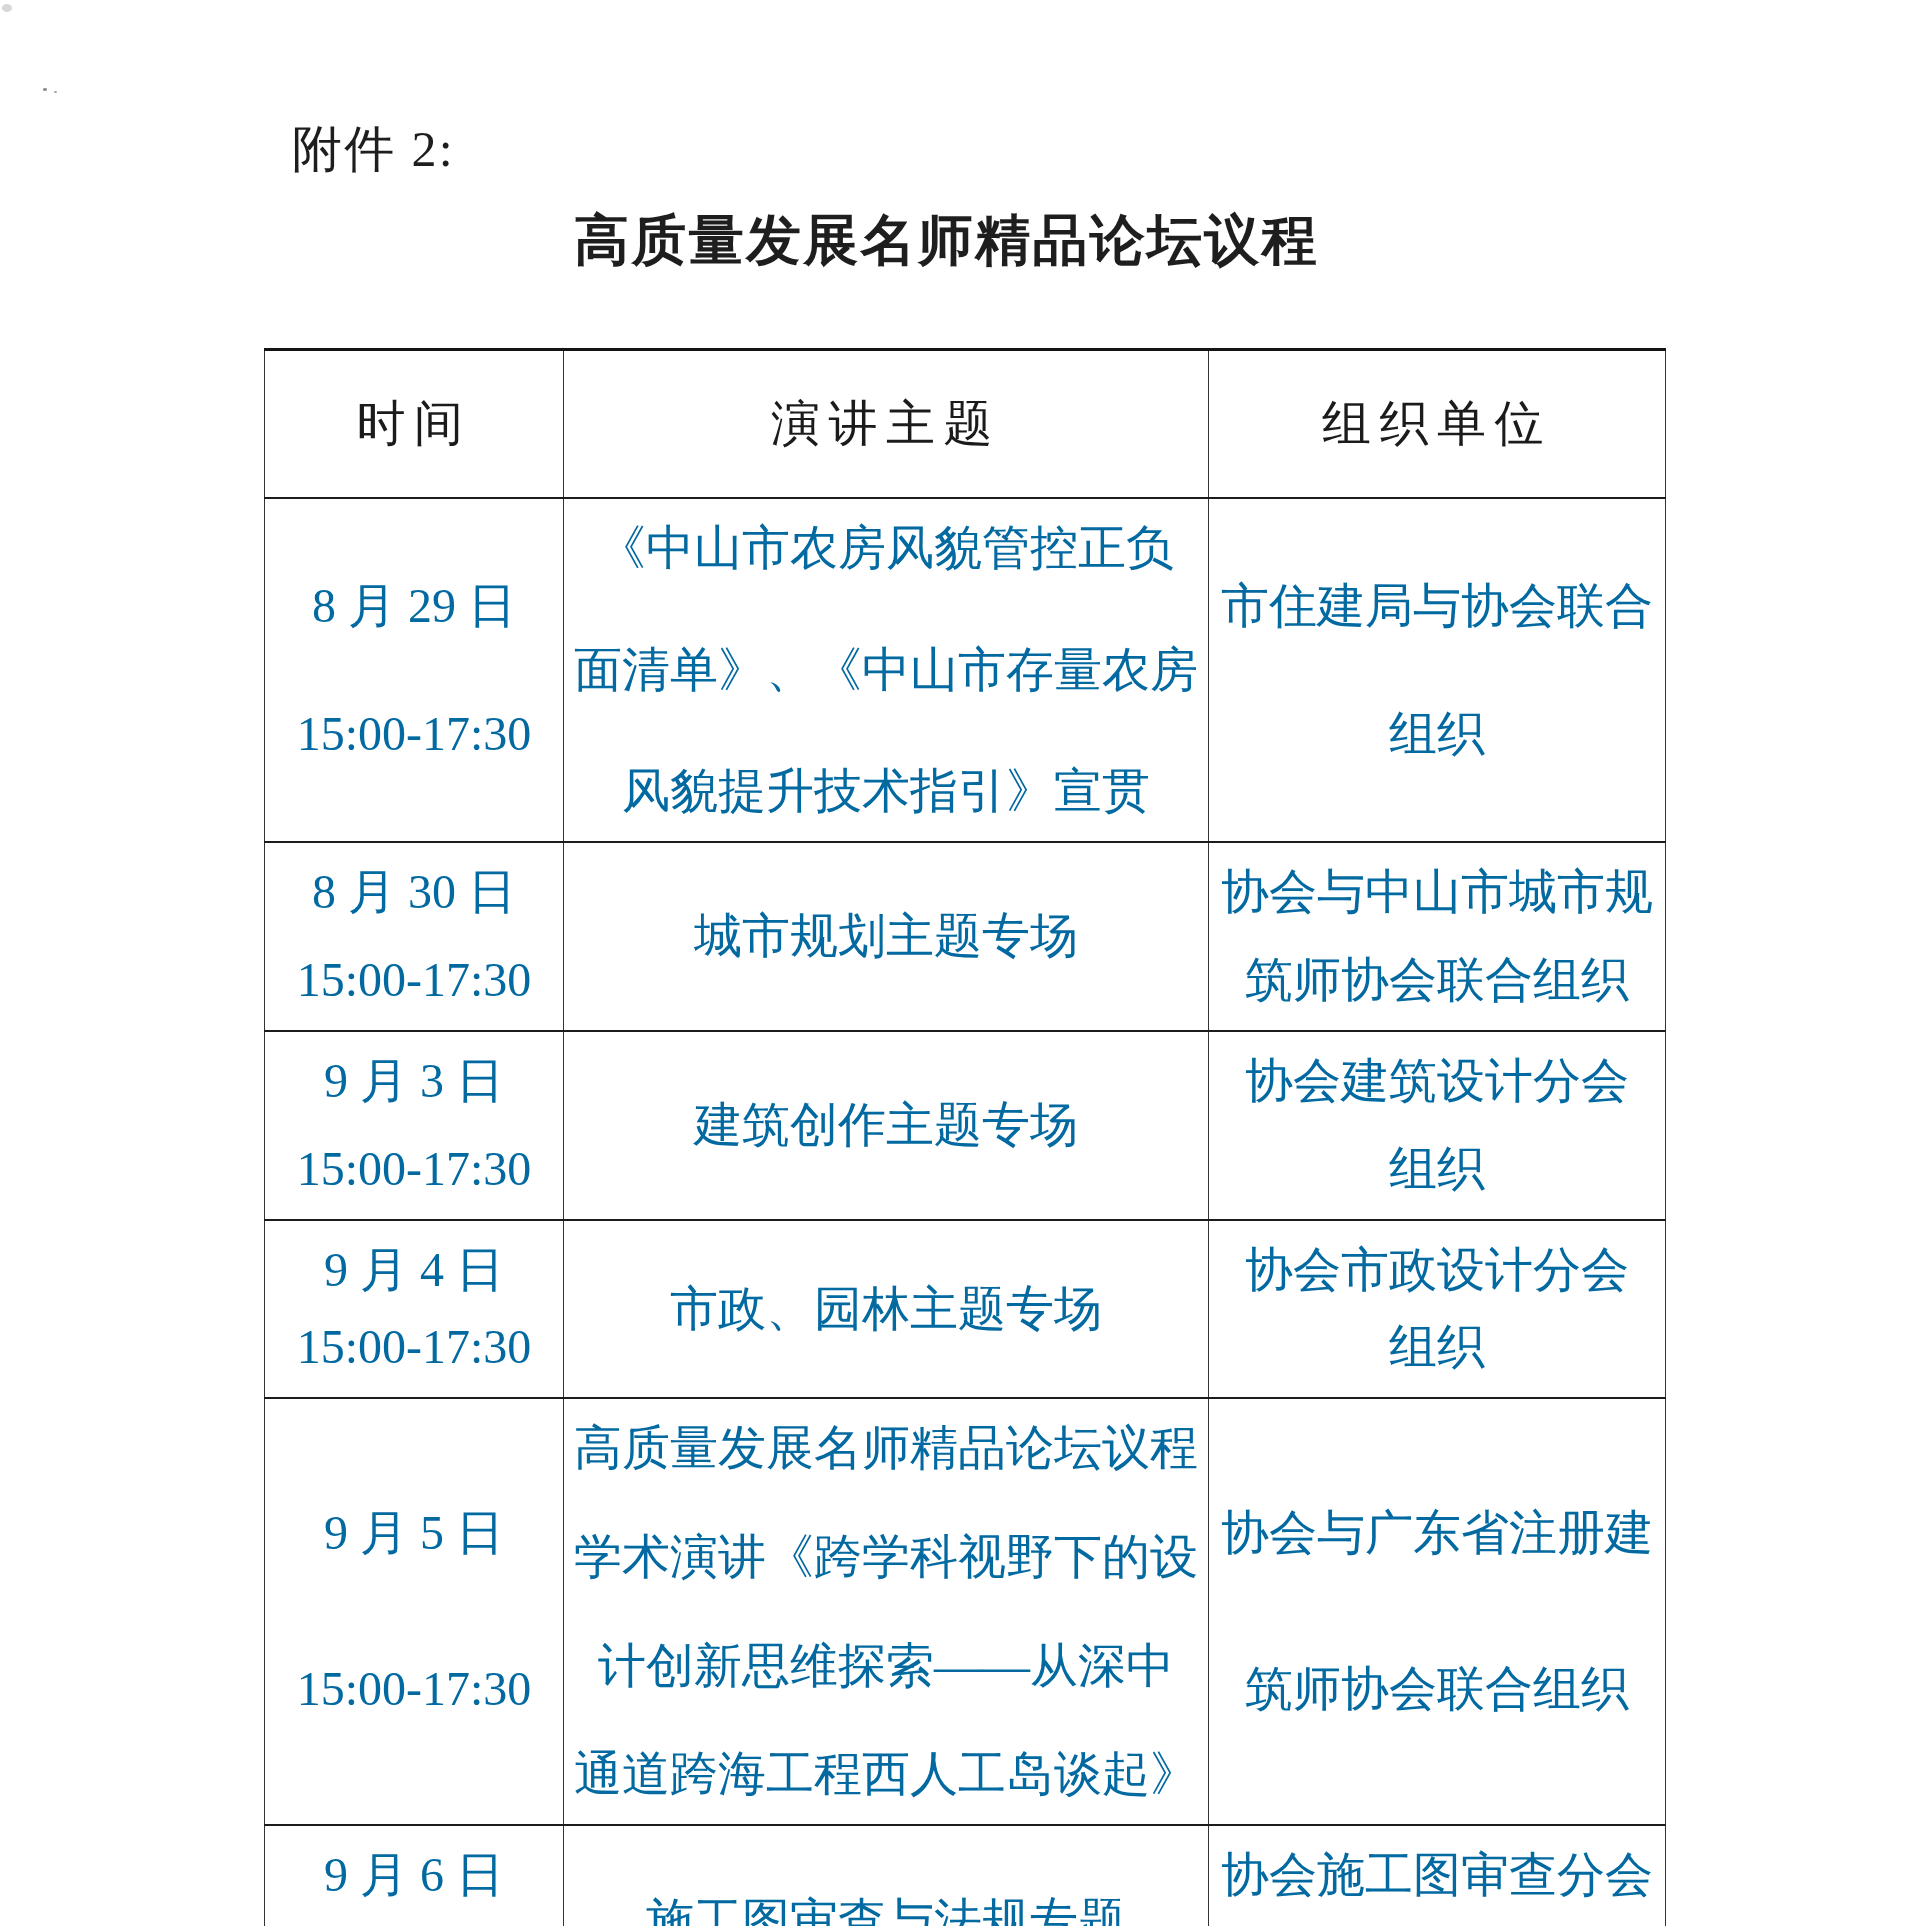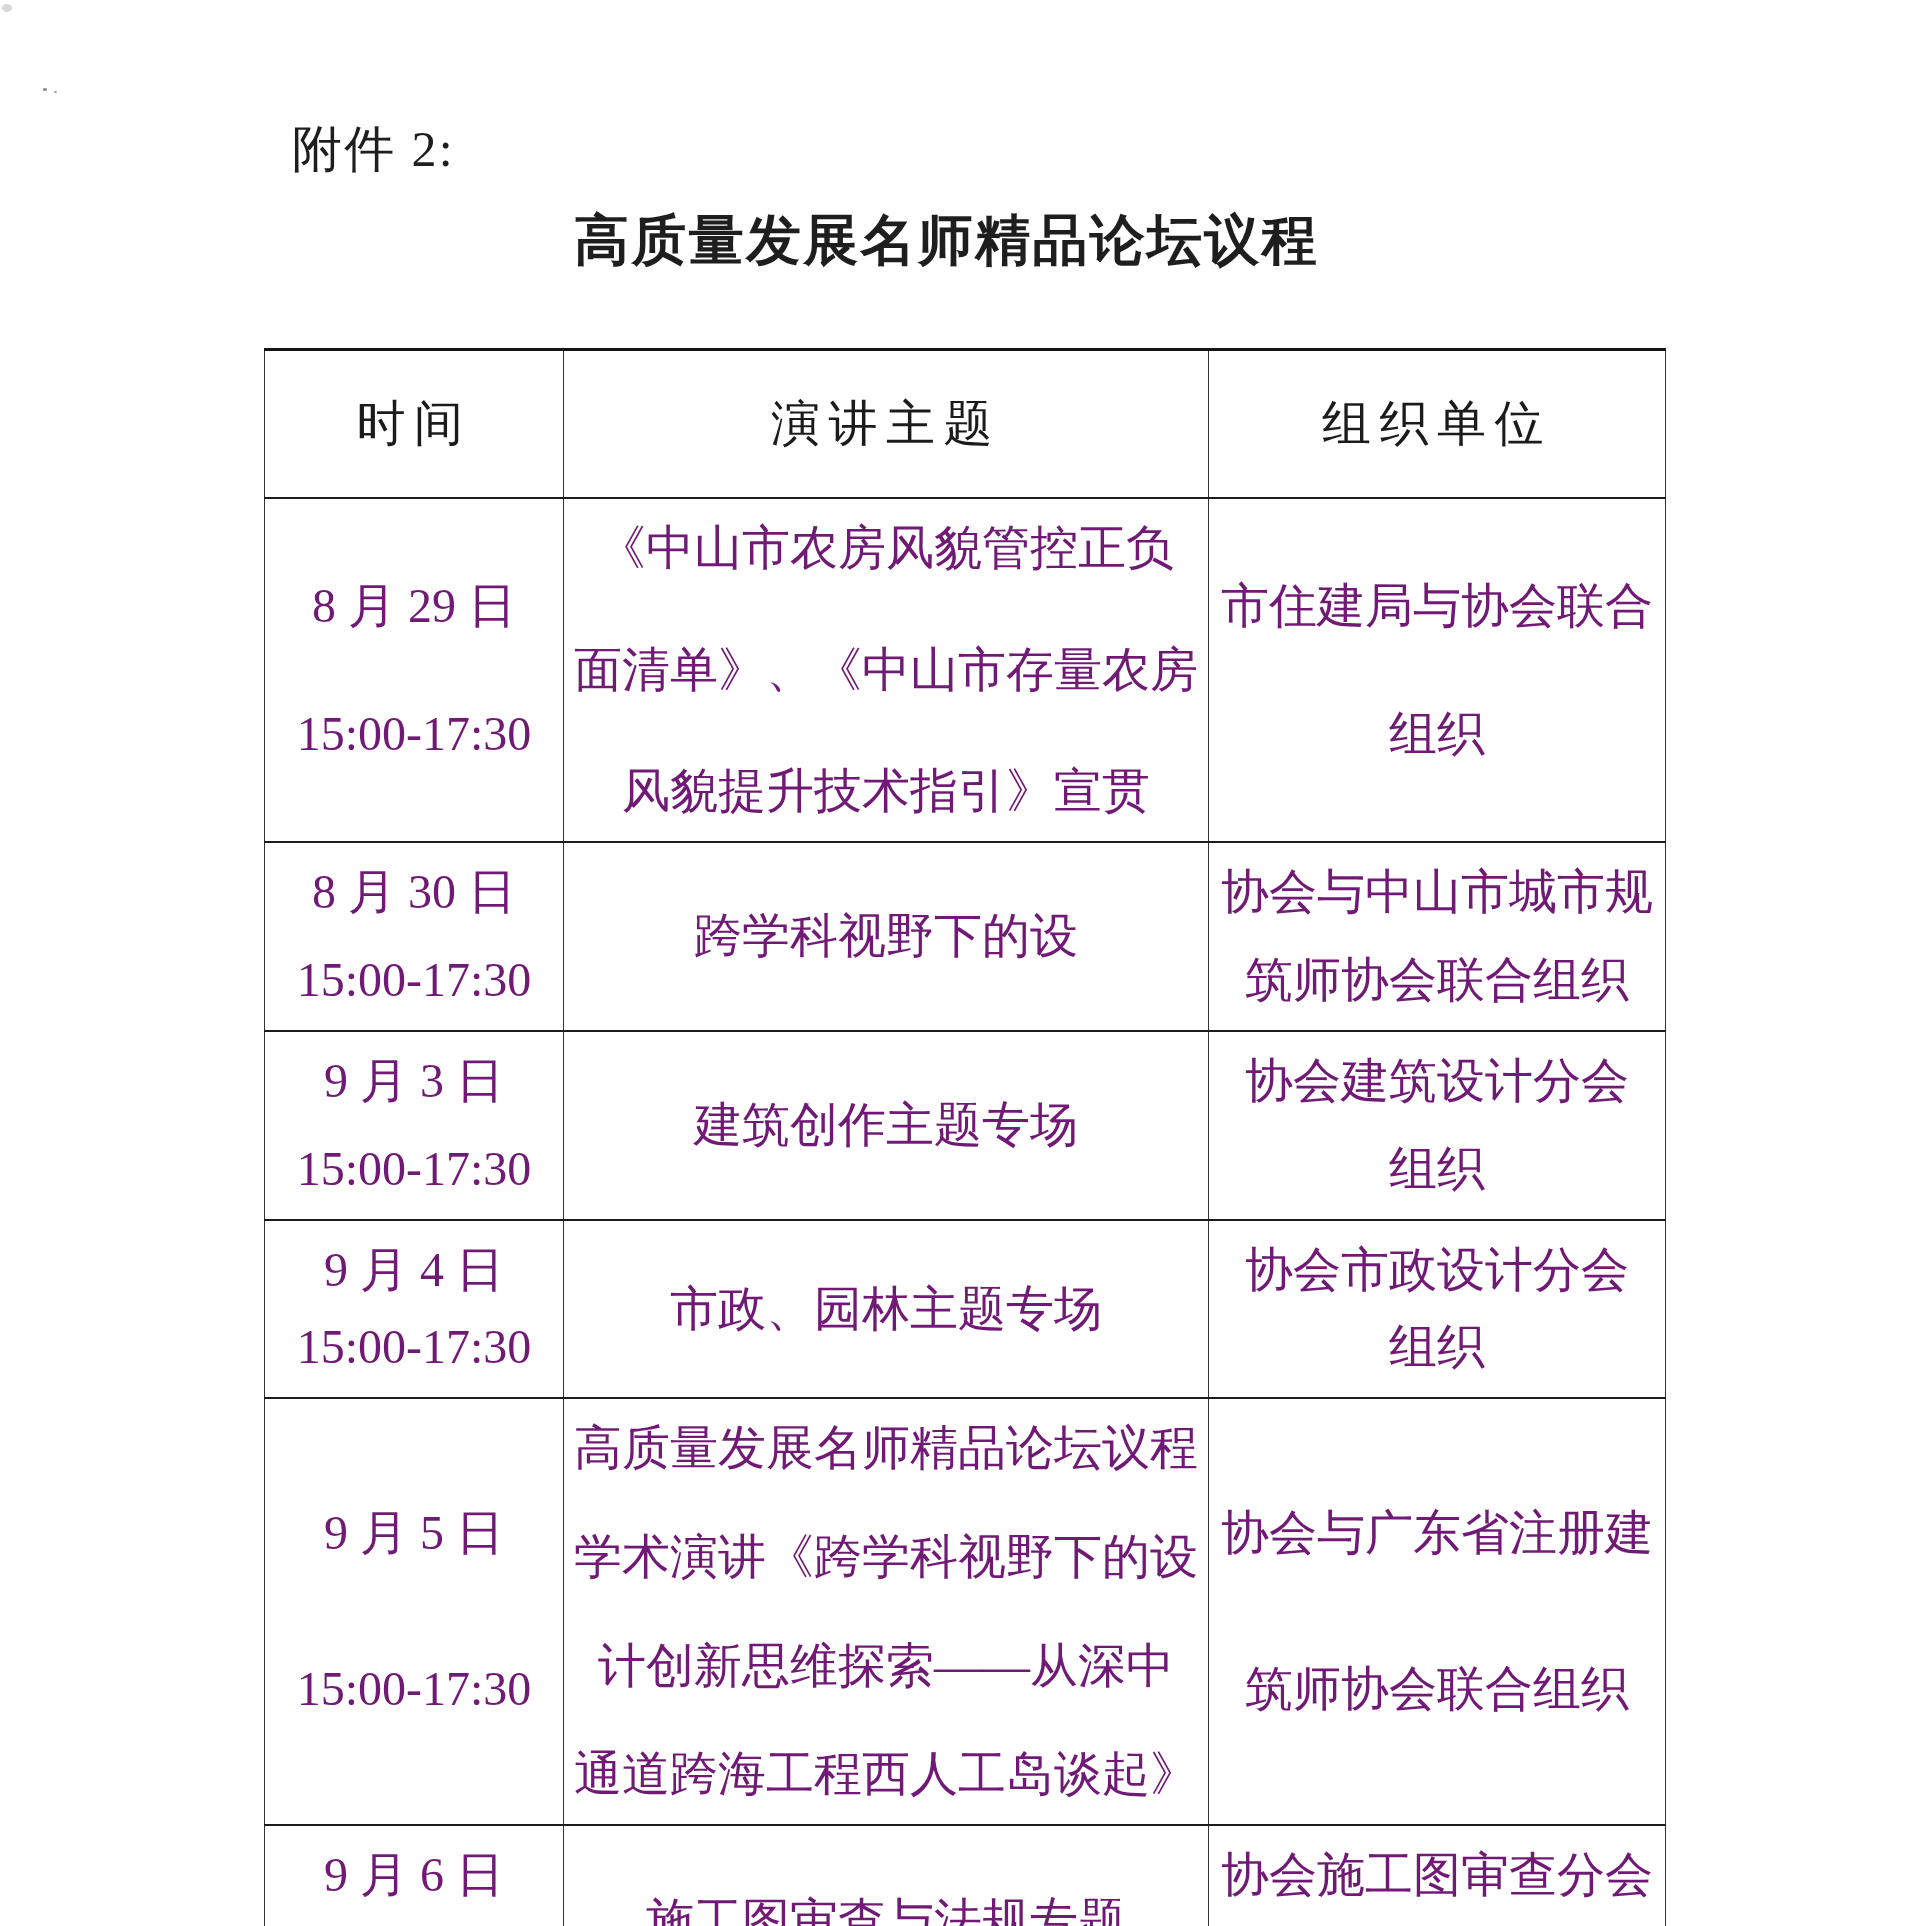--- a/index.html
+++ b/index.html
@@ -63,21 +63,21 @@
     box-sizing: border-box;
     height: 100%;
     display: flex;
     flex-direction: column;
     align-items: center;
     justify-content: space-between;
     padding: 21px 11.6px;
     font-size: 48px;
     line-height: 1.18;
     text-align: center;
-    color: #701a75;
+    color: #0369a1;
   }
   .cell.center { justify-content: center; }
   .cell.mid    { justify-content: space-evenly; padding: 7.7px 11.6px; }
   .cell.header { justify-content: center; font-size: 49px; letter-spacing: 8.5px; color: #1b1b1b; font-family: Liberation Serif, serif; }
   .cell span { display: block; white-space: pre; }
   
   .speck { position: absolute; border-radius: 50%; }
   .speck-a { left: 43px; top: 88px; width: 3.5px; height: 2.7px; background: #8f8f8f; }
   .speck-b { left: 54px; top: 91px; width: 2.7px; height: 2.3px; background: #a5a5a5; }
   .speck-c { left: 1.5px;  top: 3.9px;  width: 10px; height: 7.7px; background: #d7d7d7; }
@@ -145,21 +145,21 @@
 
     <tr class="h-std">
       <td>
         <div class="cell">
           <span>8 月 30 日</span>
           <span>15:00-17:30</span>
         </div>
       </td>
       <td>
         <div class="cell center">
-          <span>跨学科视野下的设</span>
+          <span>城市规划主题专场</span>
         </div>
       </td>
       <td>
         <div class="cell">
           <span>协会与中山市城市规</span>
           <span>筑师协会联合组织</span>
         </div>
       </td>
     </tr>
 

